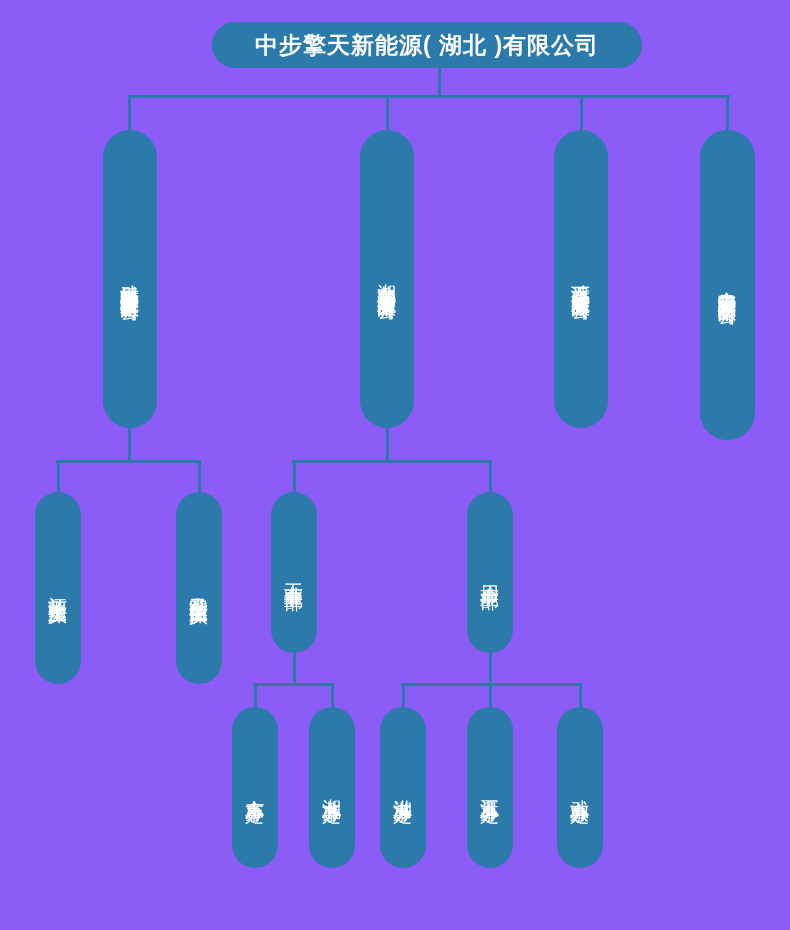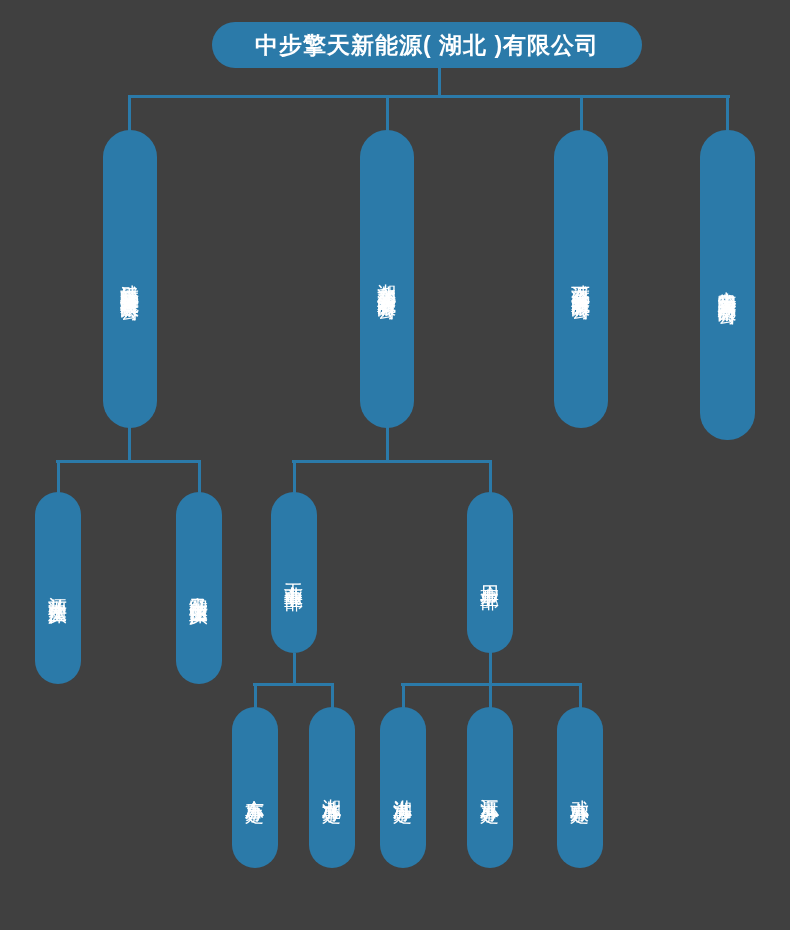--- a/index.html
+++ b/index.html
@@ -4,21 +4,21 @@
 <style>
   html, body {
     margin: 0;
     padding: 0;
     font-family: "Liberation Sans", "DejaVu Sans", sans-serif;
   }
   #canvas {
     position: relative;
     width: 790px;
     height: 930px;
-    background: #404040;
+    background: #8b5cf6;
     overflow: hidden;
     margin: 0 auto;
   }
   .root-box {
     position: absolute;
     left: 212px; top: 22px;
     width: 430px; height: 46px;
     background: #2b7aa9;
     border-radius: 23px;
     display: flex;

